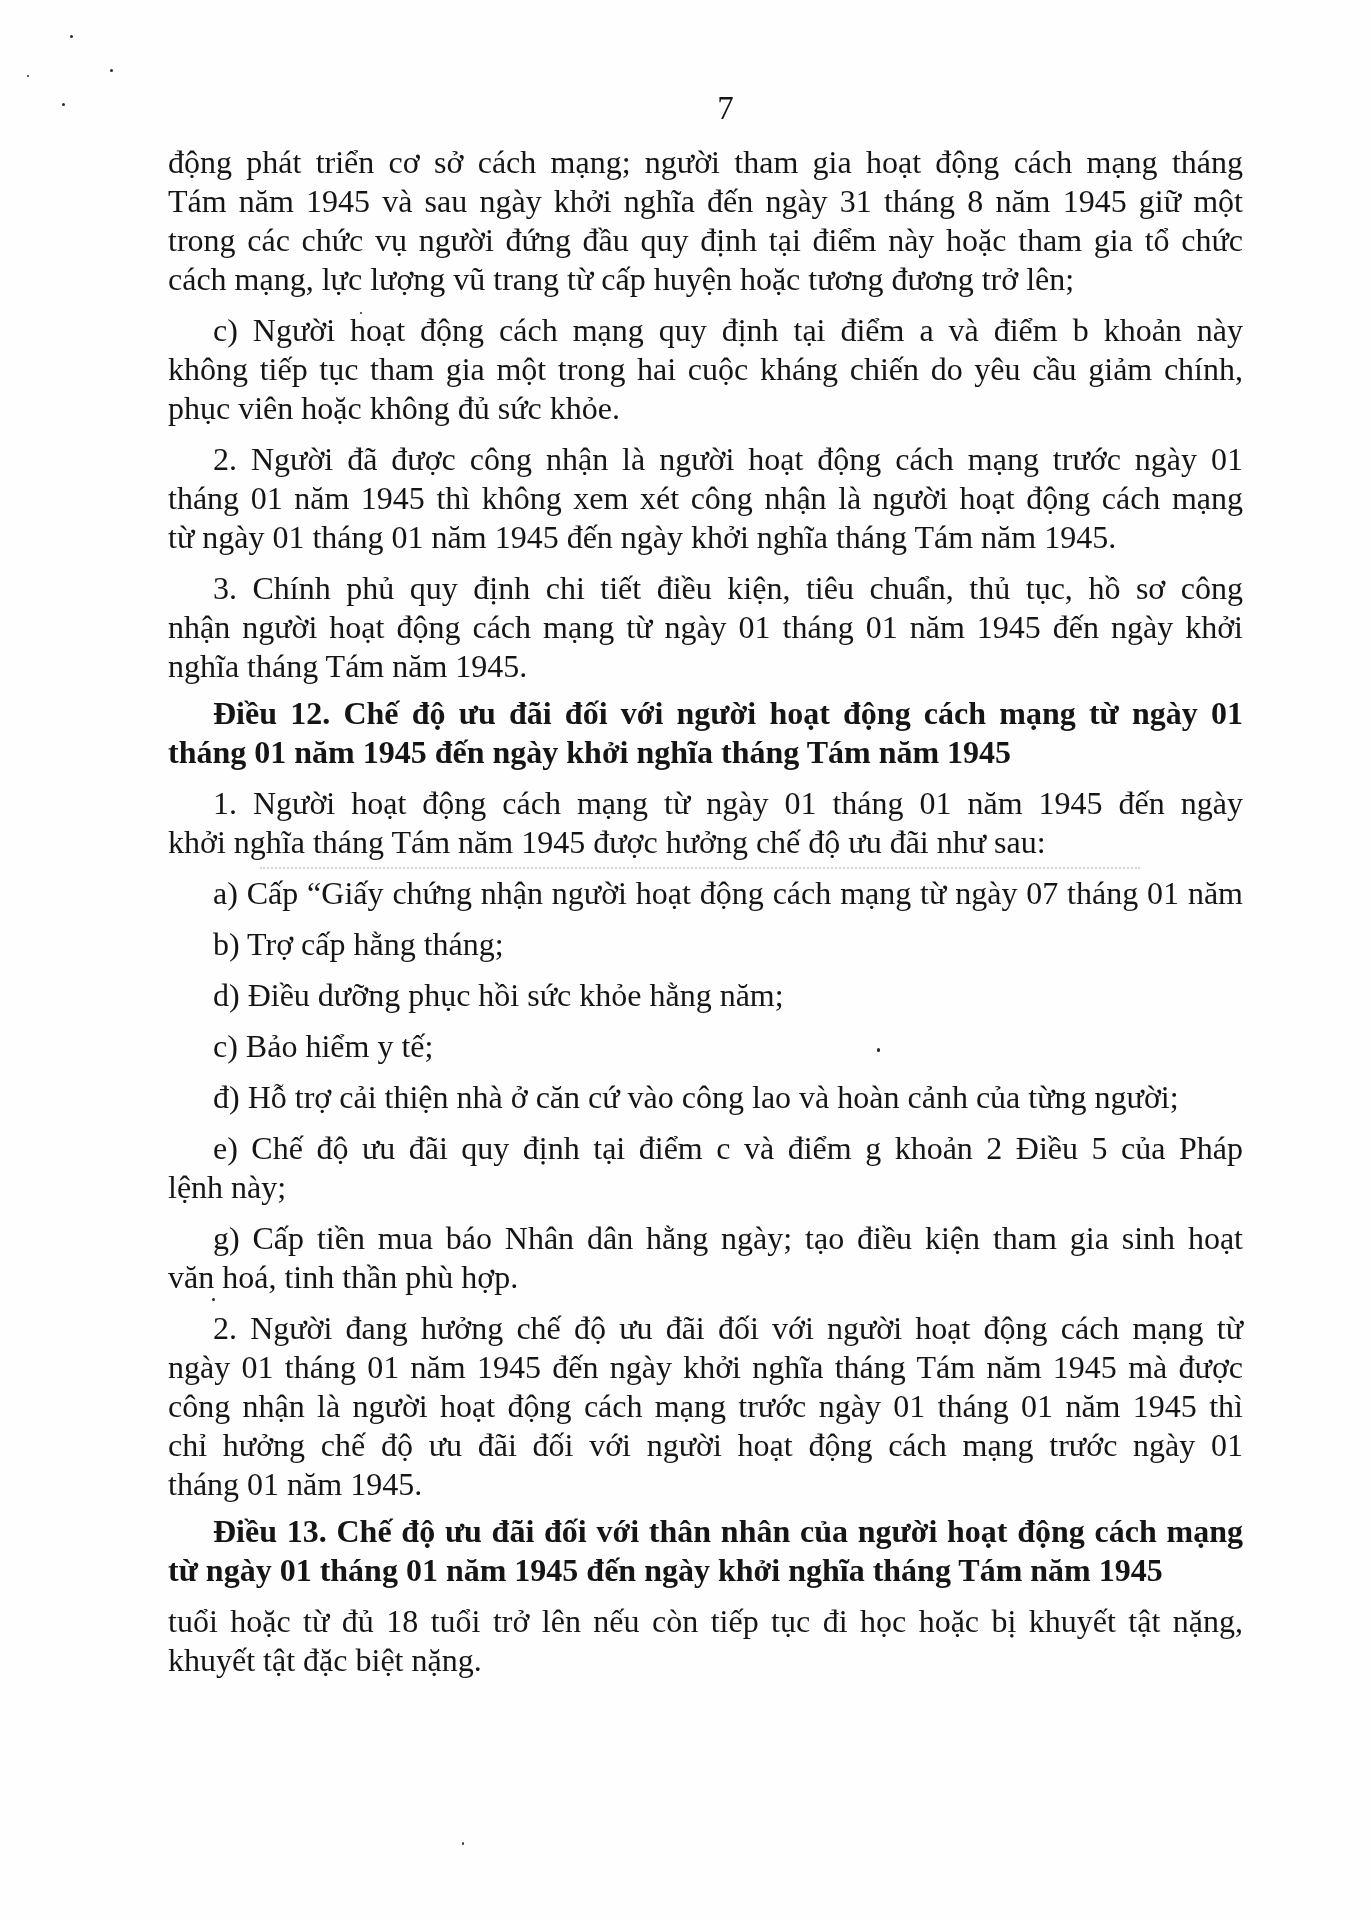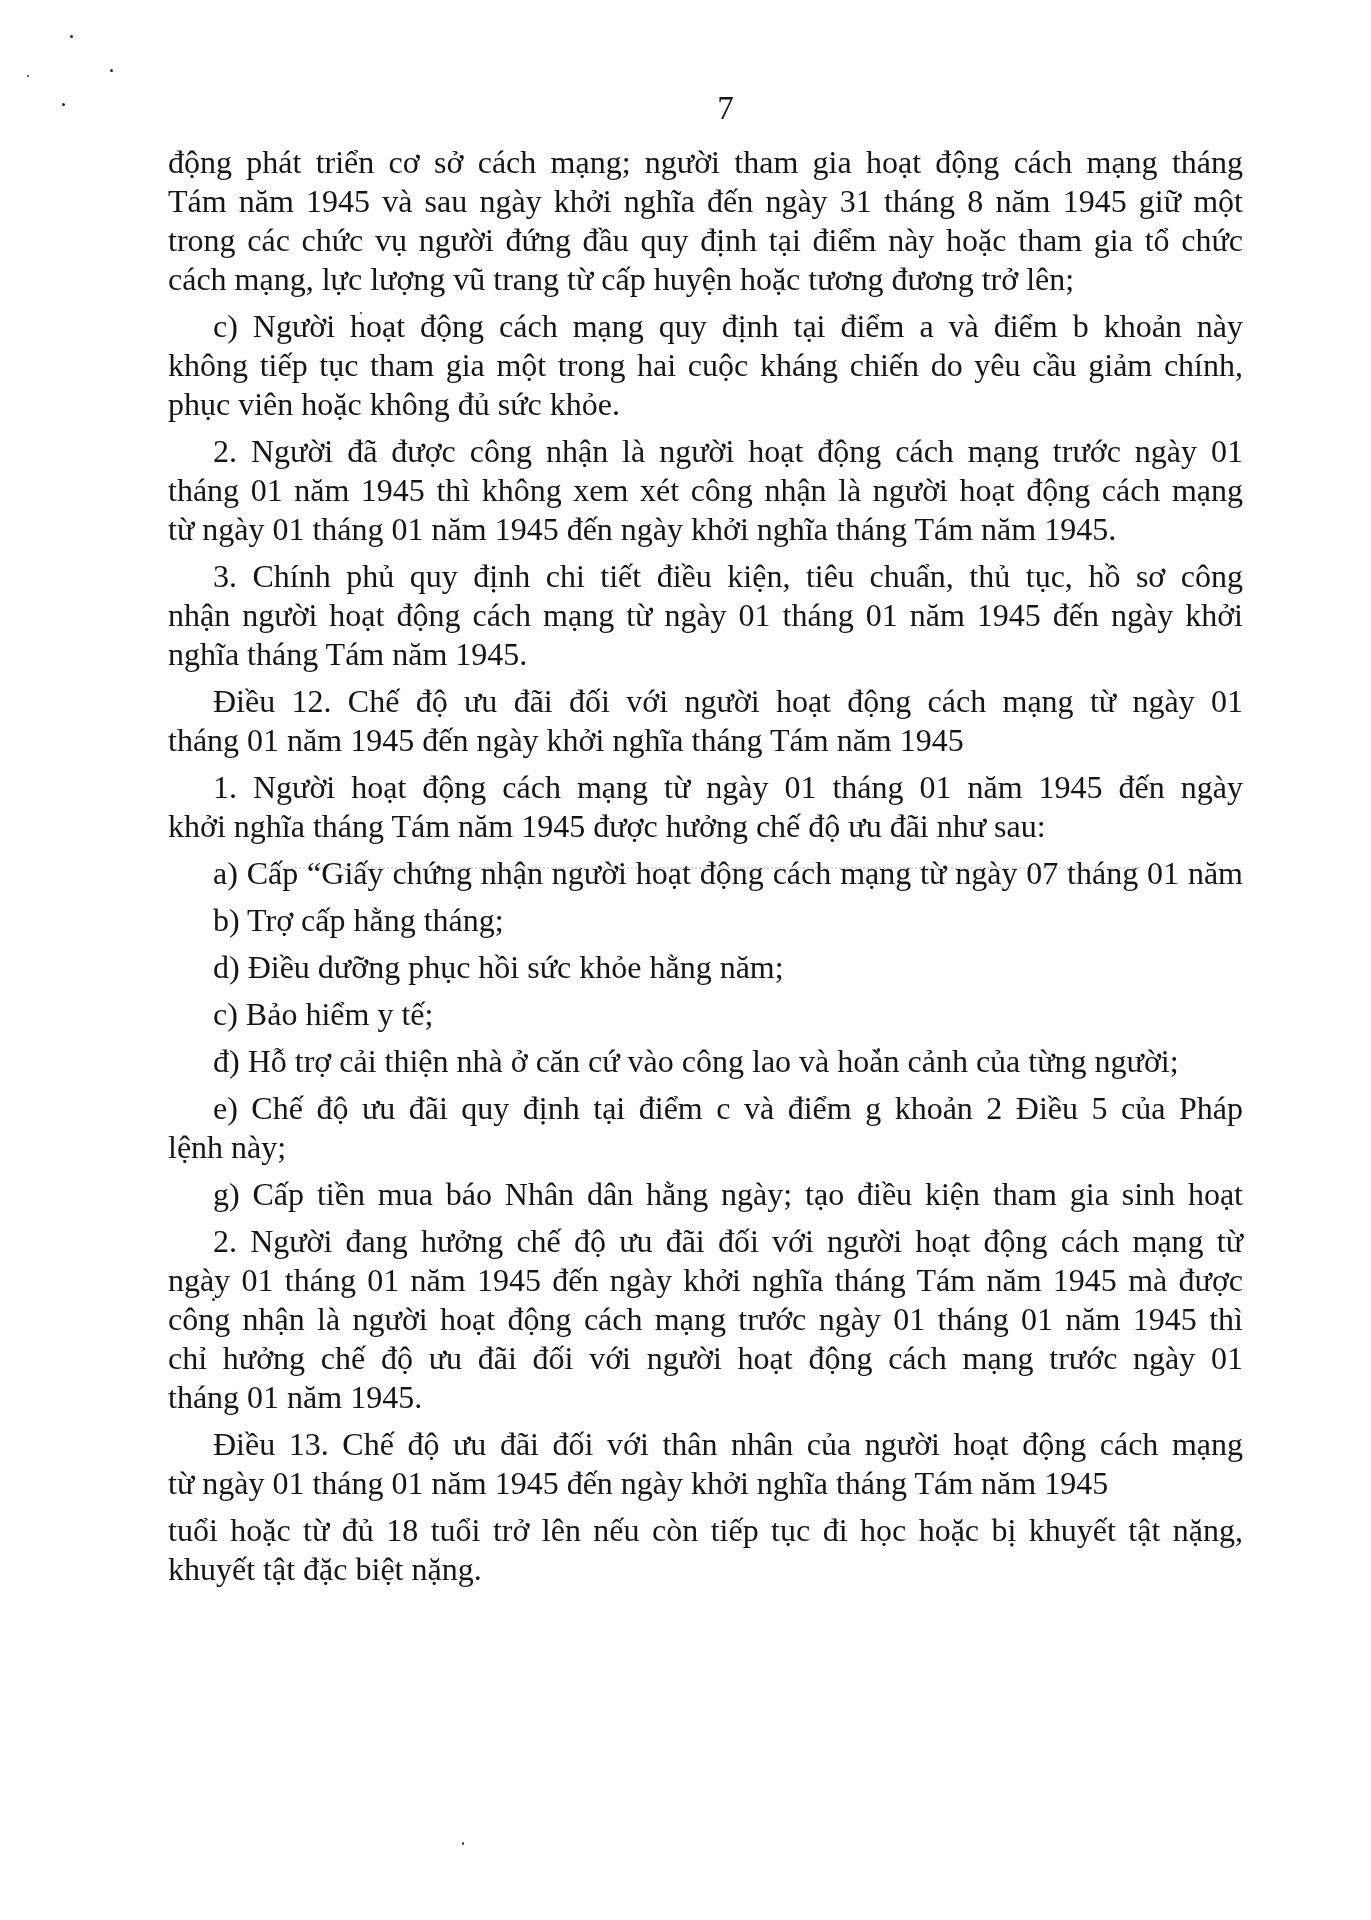--- a/index.html
+++ b/index.html
@@ -19,22 +19,22 @@
     width:1075px;
     font-size:32px;
   }
   .pagenum{
     text-align:center;
     padding-left:40px;
     font-size:33px;
     line-height:40px;
     margin-bottom:15px;
   }
-  .para{margin:0 0 8px 0;}
-  .para.heading{font-weight:400;margin-top:6px;}
+  .para{margin:12px 0 8px 0;}
+  .para.heading{font-weight:700;margin-top:6px;}
   .line{
     line-height:39px;
     text-align:justify;
     text-align-last:justify;
     white-space:normal;
   }
   .line.last{text-align-last:left;}
   .para.indent .line.first{text-indent:45px;}
   .speck{
     position:absolute;
@@ -109,20 +109,21 @@
       </div>
       <div class="para body indent">
         <div class="line first last">đ) Hỗ trợ cải thiện nhà ở căn cứ vào công lao và hoàn cảnh của từng người;</div>
       </div>
       <div class="para body indent">
         <div class="line first">e) Chế độ ưu đãi quy định tại điểm c và điểm g khoản 2 Điều 5 của Pháp</div>
         <div class="line last">lệnh này;</div>
       </div>
       <div class="para body indent">
         <div class="line first">g) Cấp tiền mua báo Nhân dân hằng ngày; tạo điều kiện tham gia sinh hoạt</div>
+        <div class="line last">văn hoá, tinh thần phù hợp.</div>
       </div>
       <div class="para body indent">
         <div class="line first">2. Người đang hưởng chế độ ưu đãi đối với người hoạt động cách mạng từ</div>
         <div class="line">ngày 01 tháng 01 năm 1945 đến ngày khởi nghĩa tháng Tám năm 1945 mà được</div>
         <div class="line">công nhận là người hoạt động cách mạng trước ngày 01 tháng 01 năm 1945 thì</div>
         <div class="line">chỉ hưởng chế độ ưu đãi đối với người hoạt động cách mạng trước ngày 01</div>
         <div class="line last">tháng 01 năm 1945.</div>
       </div>
       <div class="para heading indent">
         <div class="line first">Điều 13. Chế độ ưu đãi đối với thân nhân của người hoạt động cách mạng</div>

